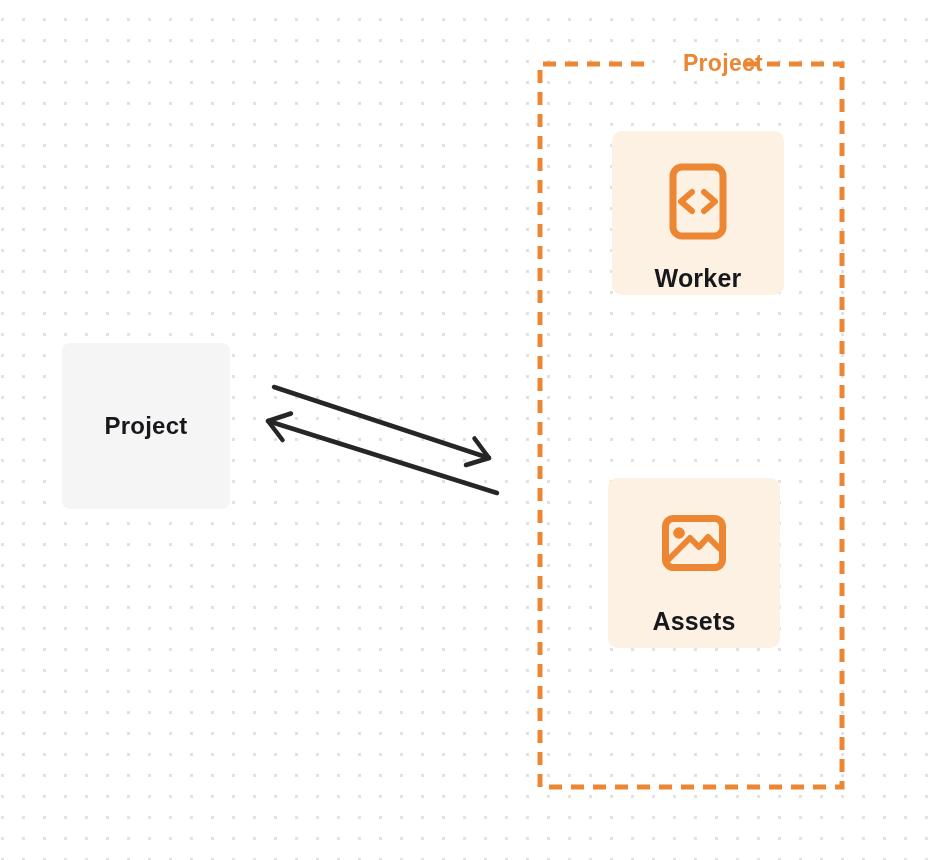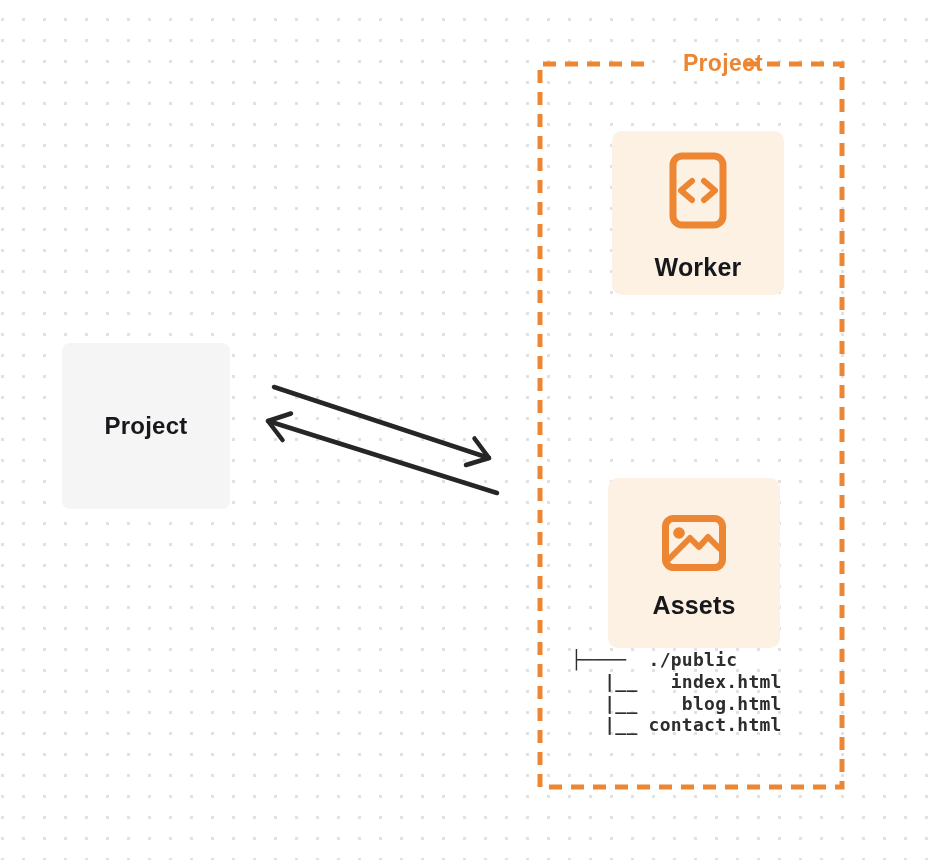--- a/index.html
+++ b/index.html
@@ -45,27 +45,27 @@
     display:flex;justify-content:center;
   }
   .project-label-wrap .project-label{
     font-size:23px;font-weight:700;color:var(--orange);letter-spacing:.3px;
   }
   .card{
     position:absolute;
     background:var(--card-bg);border-radius:10px;
     display:flex;flex-direction:column;align-items:center;
   }
-  .card-worker{left:612px;top:131px;width:172px;height:164px;padding-top:21px;}
+  .card-worker{left:612px;top:131px;width:172px;height:164px;padding-top:32px;}
   .card-assets{left:608px;top:478px;width:172px;height:170px;padding-top:37px;}
   .card .node-label{
     font-size:25px;font-weight:700;color:var(--label);letter-spacing:.2px;
   }
   .card-worker .node-label{margin-top:24px;}
-  .card-assets .node-label{margin-top:20px;}
+  .card-assets .node-label{margin-top:36px;}
   .file-tree{
     position:absolute;left:571px;top:649px;
     font-family:"DejaVu Sans Mono", monospace;
     font-size:18px;line-height:21.8px;font-weight:700;
     letter-spacing:.25px;
     color:var(--tree);
     white-space:pre;
   }
 </style>
 </head>
@@ -109,18 +109,14 @@
     <svg width="64" height="56" viewBox="0 0 64 56" xmlns="http://www.w3.org/2000/svg">
       <g fill="none" stroke-linecap="round" stroke-linejoin="round" stroke="#ED8633">
         <rect x="3.5" y="3.5" width="57" height="49" rx="8" stroke-width="7"></rect>
         <polyline points="7,44 28,23 37,32 46,22 58,34" stroke-width="6"></polyline>
       </g>
       <circle cx="17" cy="18" r="5.8" stroke="none" fill="#ED8633"></circle>
     </svg>
     <span class="node-label">Assets</span>
   </div>
 
-  <pre class="file-tree">├────  ./public
-   |__   index.html
-   |__    blog.html
-   |__ contact.html</pre>
 
 </div>
 
 </body></html>

